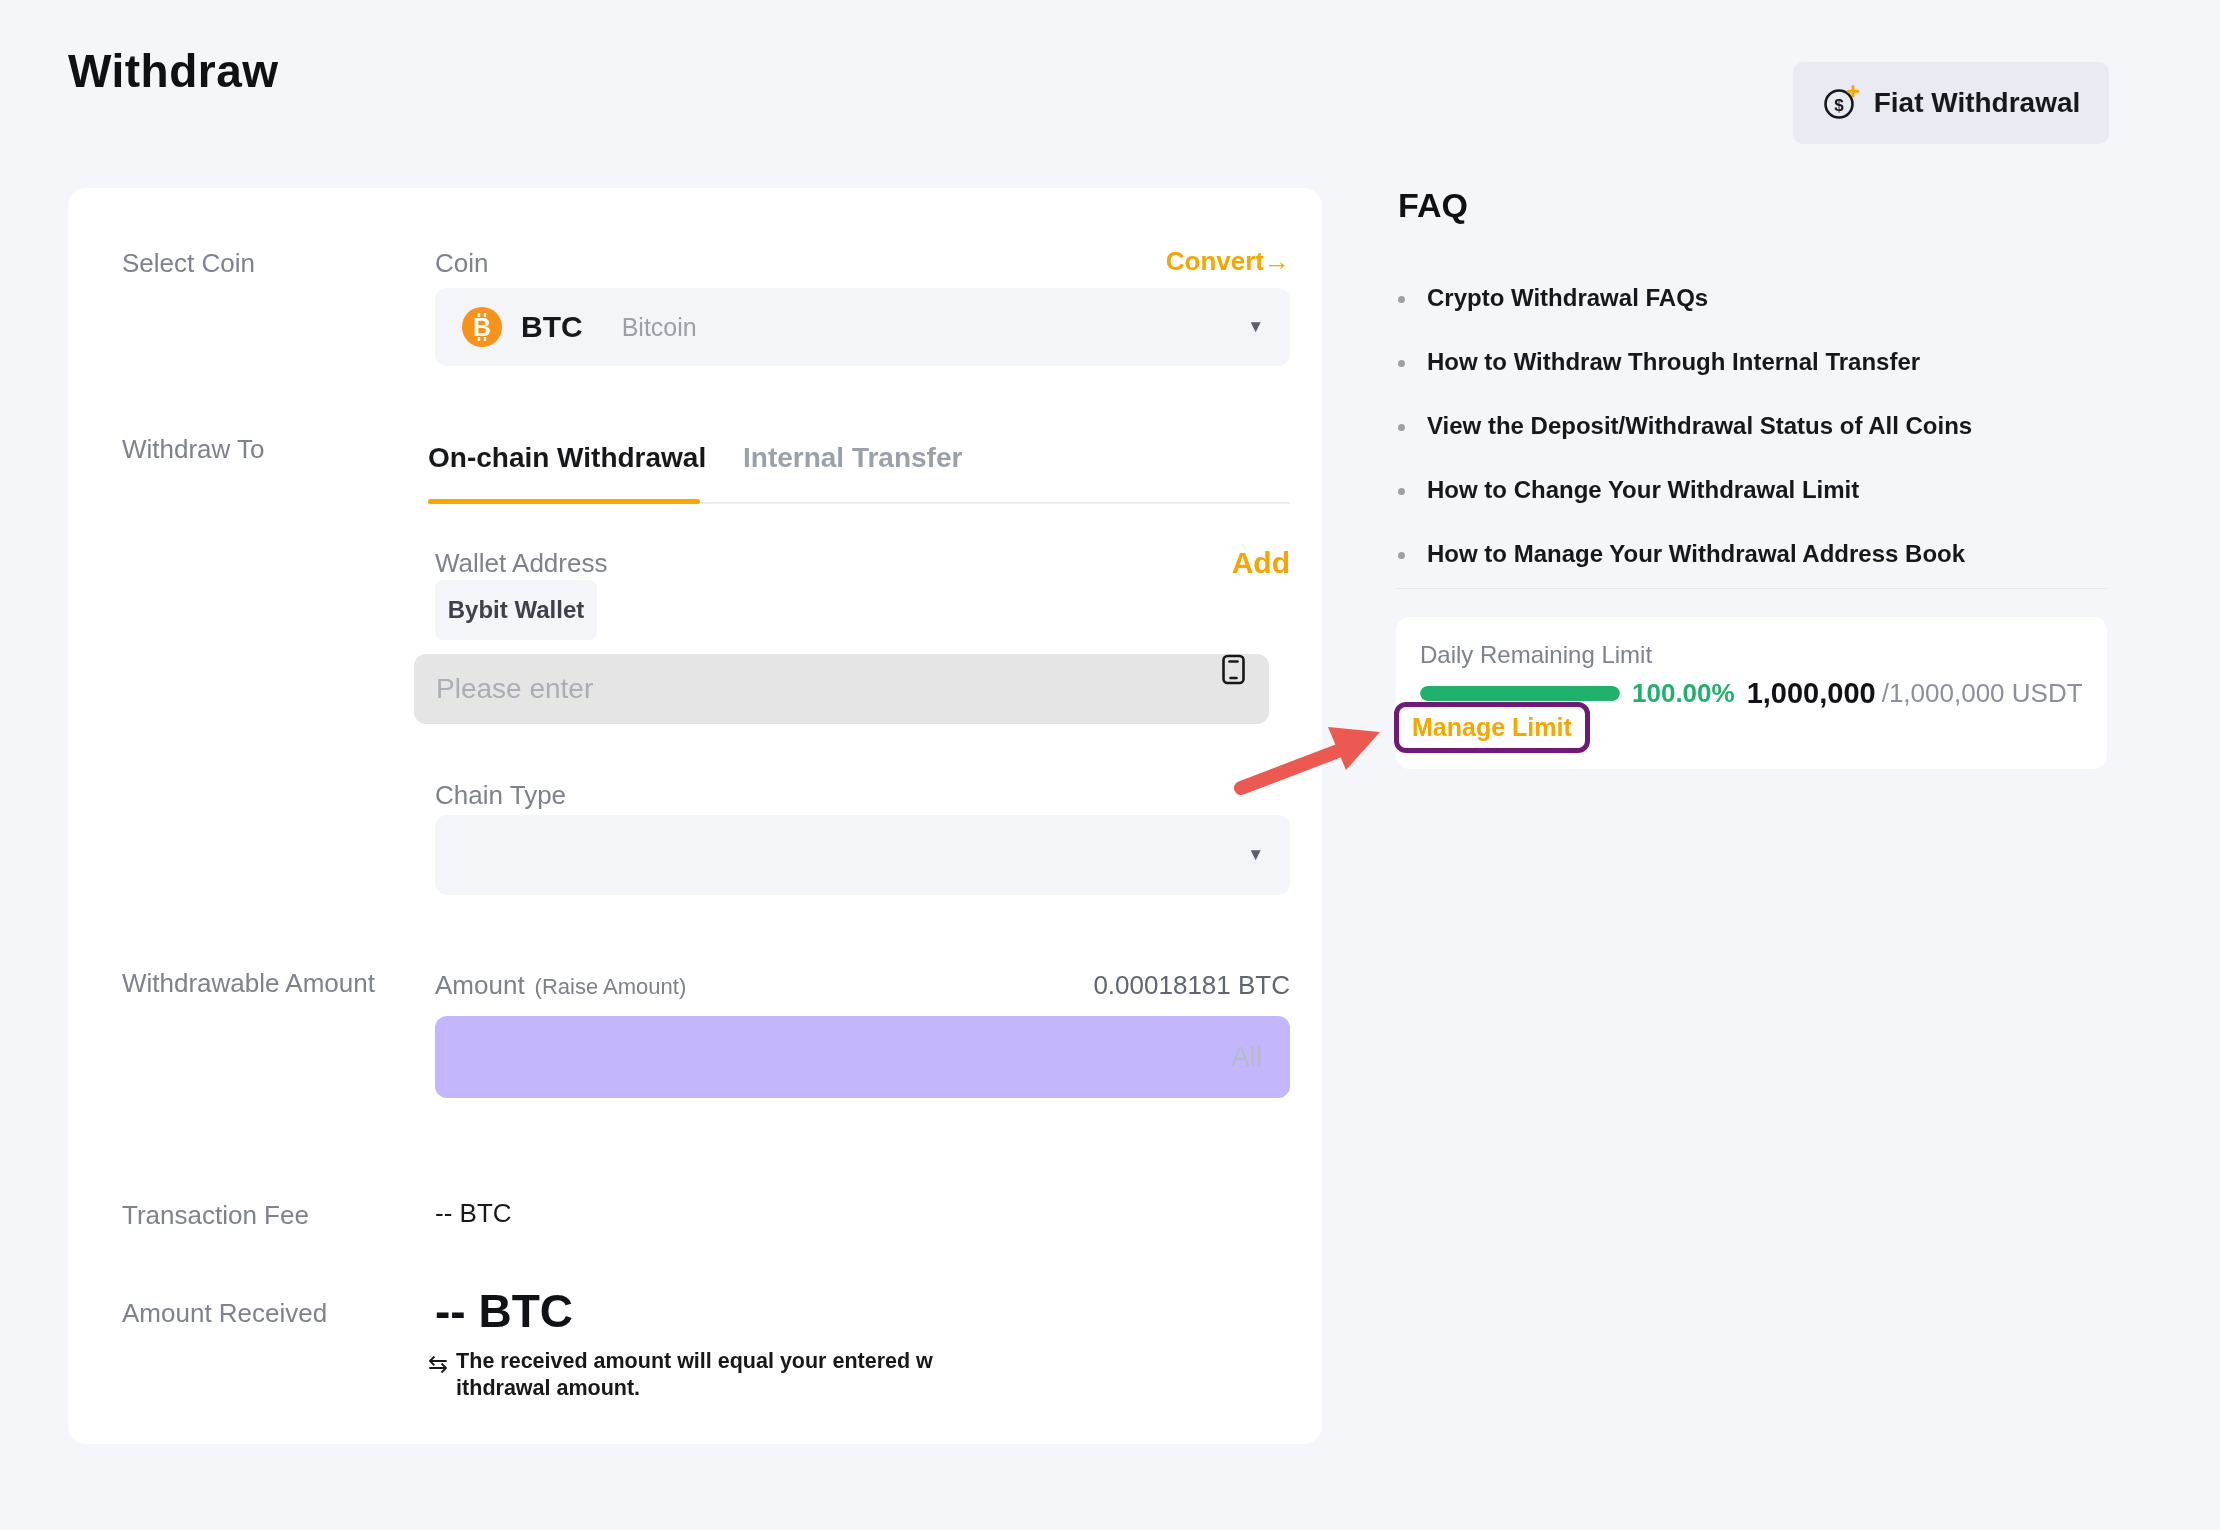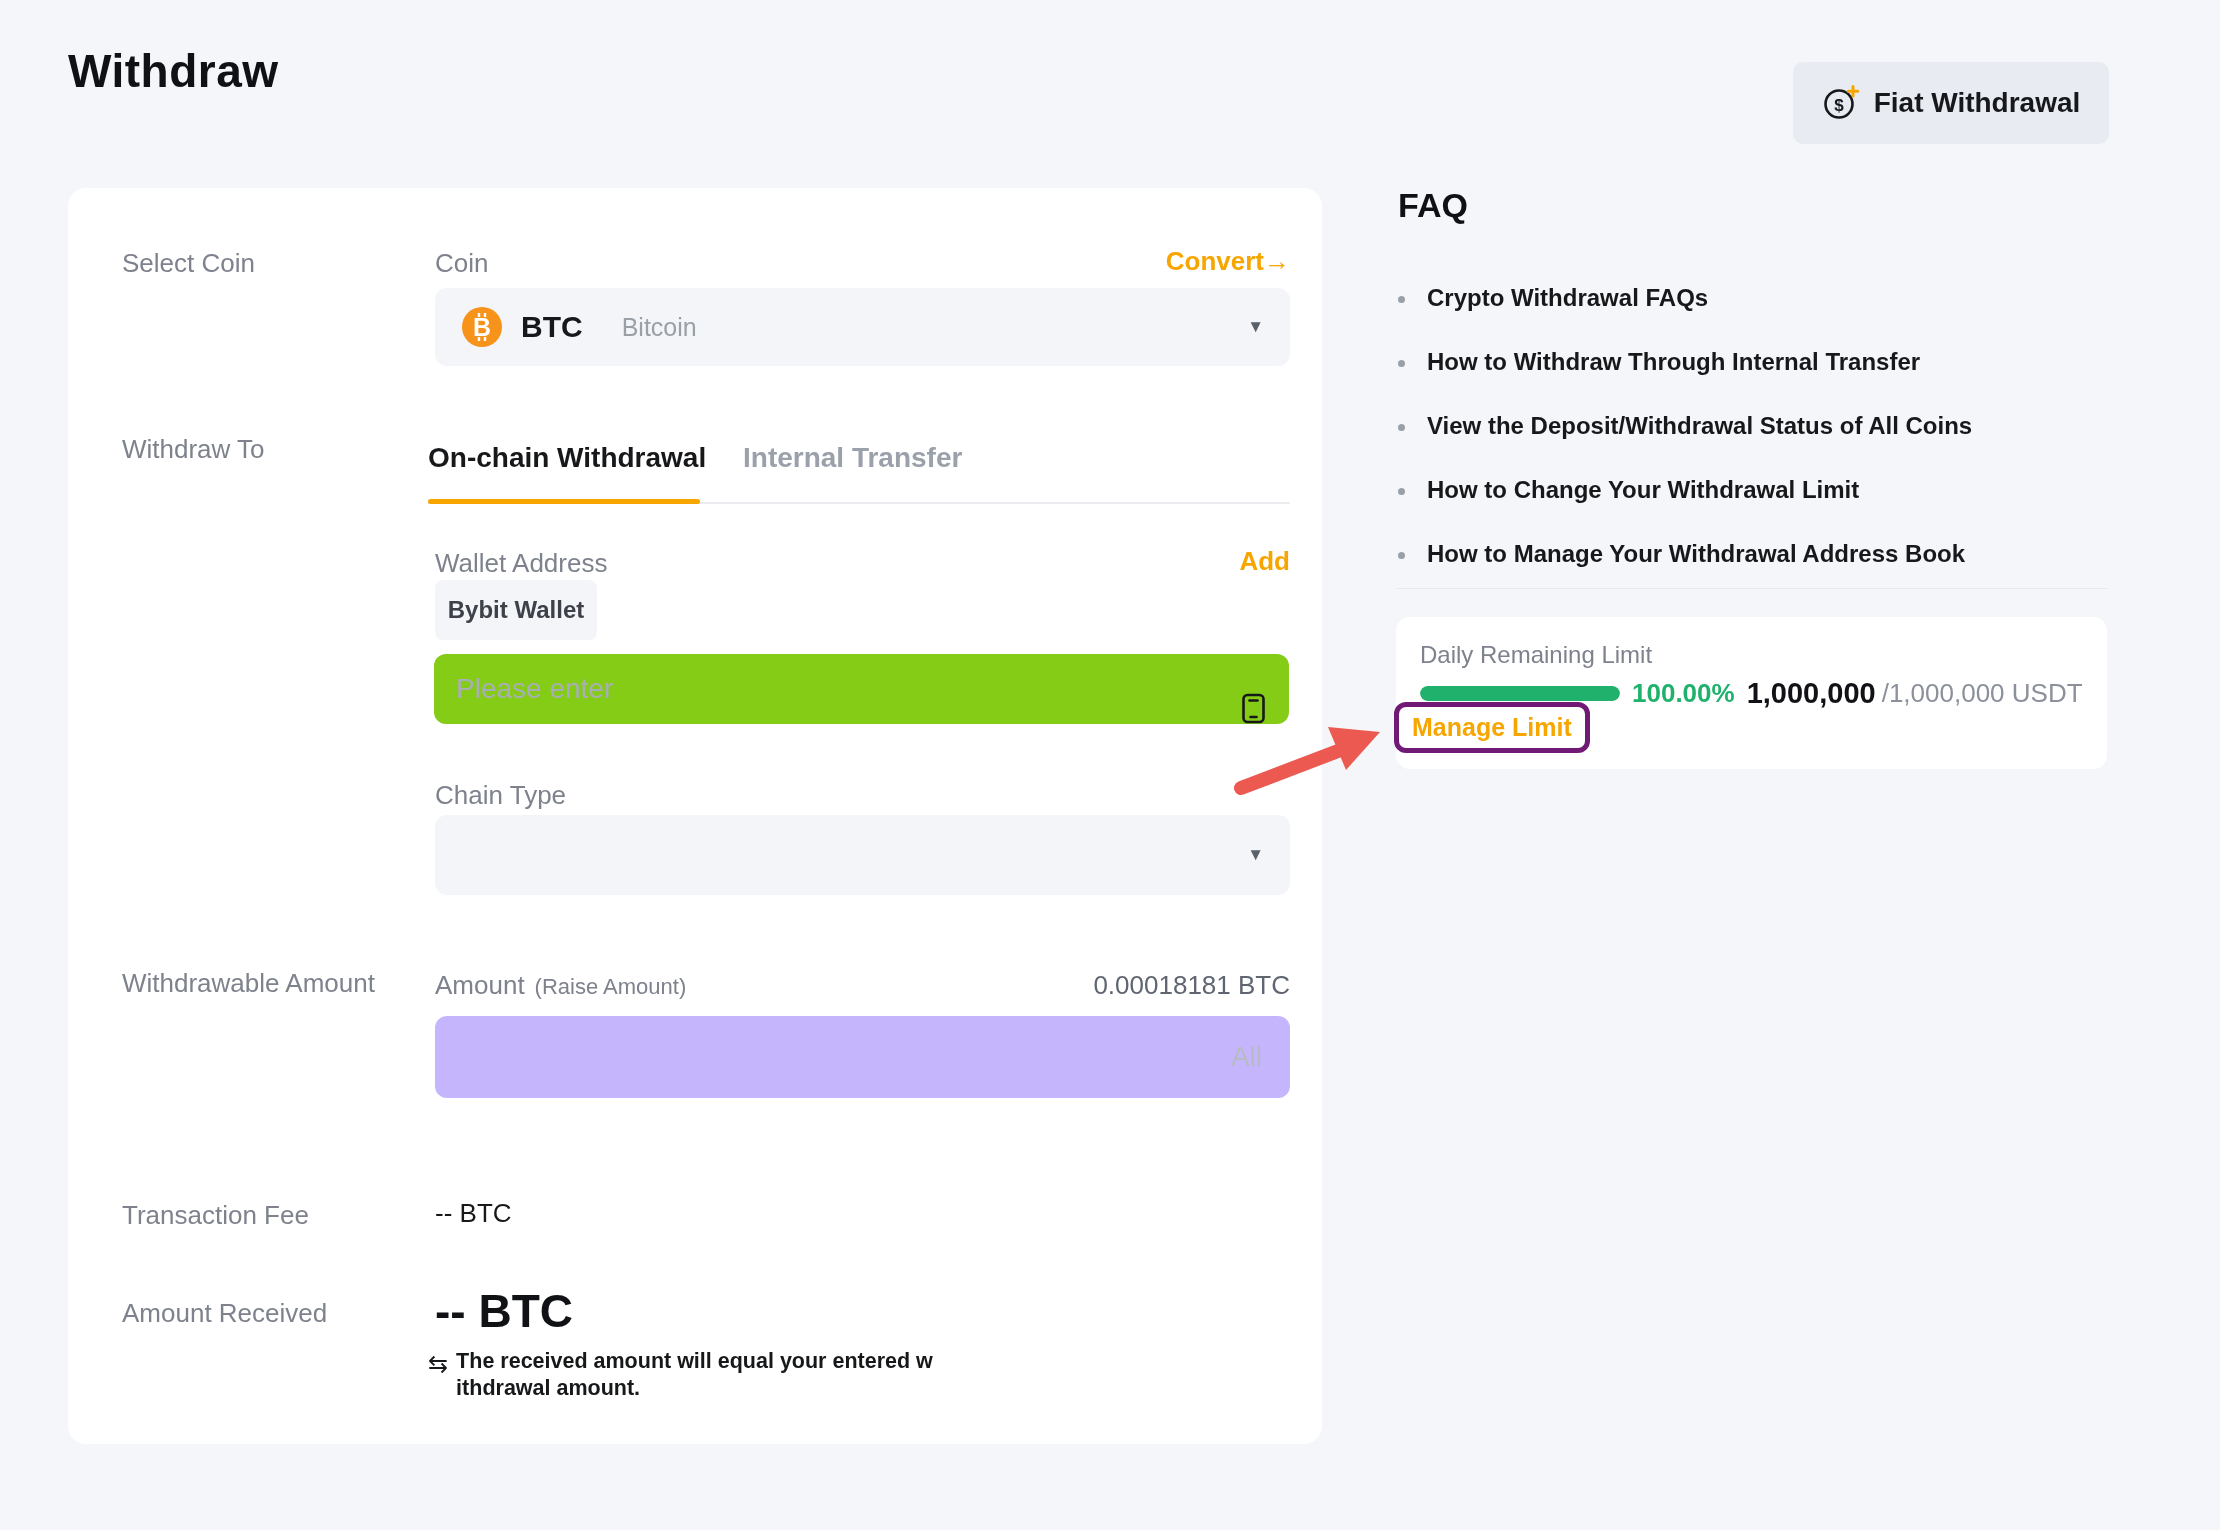--- a/index.html
+++ b/index.html
@@ -31,29 +31,29 @@
   .caret { margin-left:auto; font-size:17px; color:#5a6069; }
 
   .withdraw-to-label { left:54px; top:246px; }
   .tab { top:254px; font-size:28px; font-weight:700; cursor:pointer; }
   .tab-active { left:360px; color:#17181a; }
   .tab-inactive { left:675px; color:#9aa1aa; }
   .tab-rail { left:360px; top:314px; width:862px; height:2px; background:#ecedf0; }
   .tab-underline { left:360px; top:311px; width:272px; height:5px; background:#f7a600; border-radius:3px; }
 
   .wallet-label { left:367px; top:360px; }
-  .add-link { right:32px; top:358px; font-size:26px; font-weight:700; color:#f7a600; cursor:pointer; }
+  .add-link { right:32px; top:358px; font-size:30px; font-weight:700; color:#f7a600; cursor:pointer; }
   .chip { left:367px; top:392px; width:162px; height:60px; background:#f3f5f8; border-radius:8px;
     display:flex; align-items:center; justify-content:center; font-size:24px; font-weight:600; color:#3d4149; cursor:pointer; }
 
   .text-input { border:none; outline:none; background:#c4b5fd; border-radius:12px; font-size:28px; color:#16181d;
     font-family:"Liberation Sans","DejaVu Sans",sans-serif; }
   .text-input::placeholder { color:#a9aeb6; }
-  .wallet-input-wrap { left:366px; top:466px; width:855px; height:70px; background:#84cc16; border-radius:12px;
-    display:flex; align-items:flex-end; padding:0 22px; }
+  .wallet-input-wrap { left:346px; top:466px; width:855px; height:70px; background:#e5e5e5; border-radius:12px;
+    display:flex; align-items:flex-start; padding:0 22px; }
   .wallet-input-wrap input { flex:1; background:transparent; height:100%; }
 
   .chain-label { left:367px; top:592px; }
   .chain-select { top:627px; height:80px; padding:0 26px; }
 
   .wa-label { left:54px; top:780px; }
   .amount-label-row { left:367px; top:782px; display:flex; align-items:baseline; gap:10px; }
   .amount-sub { font-size:22px; color:#7d828c; }
   .amount-avail { right:32px; top:782px; font-size:26px; color:#5f6671; }
 

